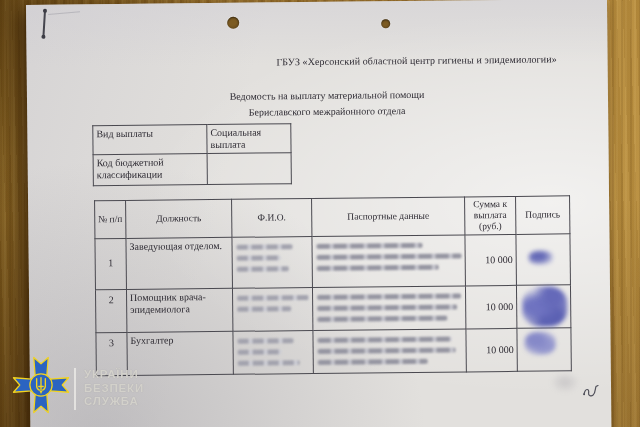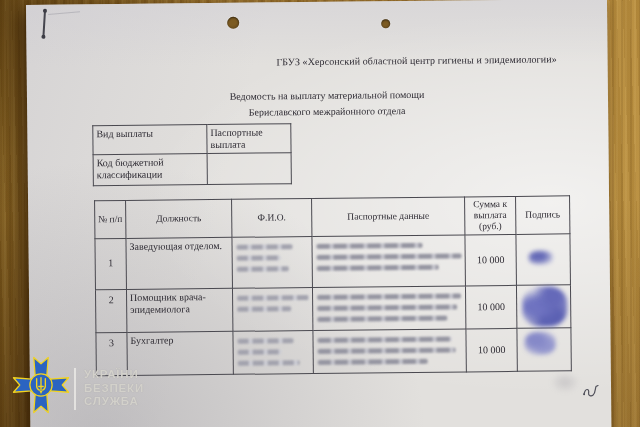--- a/index.html
+++ b/index.html
@@ -50,21 +50,21 @@
     padding:2px 3px;vertical-align:top;text-align:left;overflow:visible;}
   .info-table{position:absolute;left:65px;top:121px;width:198px;}
   .info-table td{line-height:12px;}
   .main-table{position:absolute;left:66px;top:196px;width:475px;}
   .main-table th{font-size:9.5px;text-align:center;vertical-align:middle;line-height:11px;
     padding:2px 2px;}
   .main-table td{line-height:12px;}
   .cell-num{text-align:center;}
   .num-mid{padding-top:18px;}
   .num-top{padding-top:4px;}
-  .cell-amount{text-align:center;vertical-align:middle;border-radius:18px;}
+  .cell-amount{text-align:right;vertical-align:middle;border-radius:18px;}
   
   .bar{height:5px;border-radius:2px;margin:5px 1px 6px 1px;filter:blur(1.1px);
     background:repeating-linear-gradient(90deg,#9696a2 0 13px,#c3c3cb 13px 17px);}
   .bar.light{background:repeating-linear-gradient(90deg,#a3a3ae 0 11px,#cccdd4 11px 15px);}
   
   .sig-cell{position:relative;}
   .sig{position:absolute;filter:blur(2px);border-radius:40%;}
   .sig1{left:12px;top:16px;width:24px;height:14px;opacity:.85;
     background:radial-gradient(ellipse at 40% 40%, #4d53ae 30%, rgba(122,126,198,.5) 70%, transparent 100%);}
   .sig2{left:5px;top:1px;width:45px;height:40px;opacity:.9;
@@ -106,21 +106,21 @@
     <div class="title2 doc-text">Бериславского межрайонного отдела</div>
 
     <table class="info-table">
       <colgroup>
           <col style="width:114px">
           <col style="width:84px">
         </colgroup>
       <tbody>
           <tr style="height:25px">
         <td>Вид выплаты</td>
-        <td>Паспортные выплата</td>
+        <td>Социальная выплата</td>
       </tr>
       <tr style="height:31px">
         <td>Код бюджетной классификации</td>
         <td></td>
       </tr>
     </tbody>
       </table>
 
     <table class="main-table">
       <colgroup>

